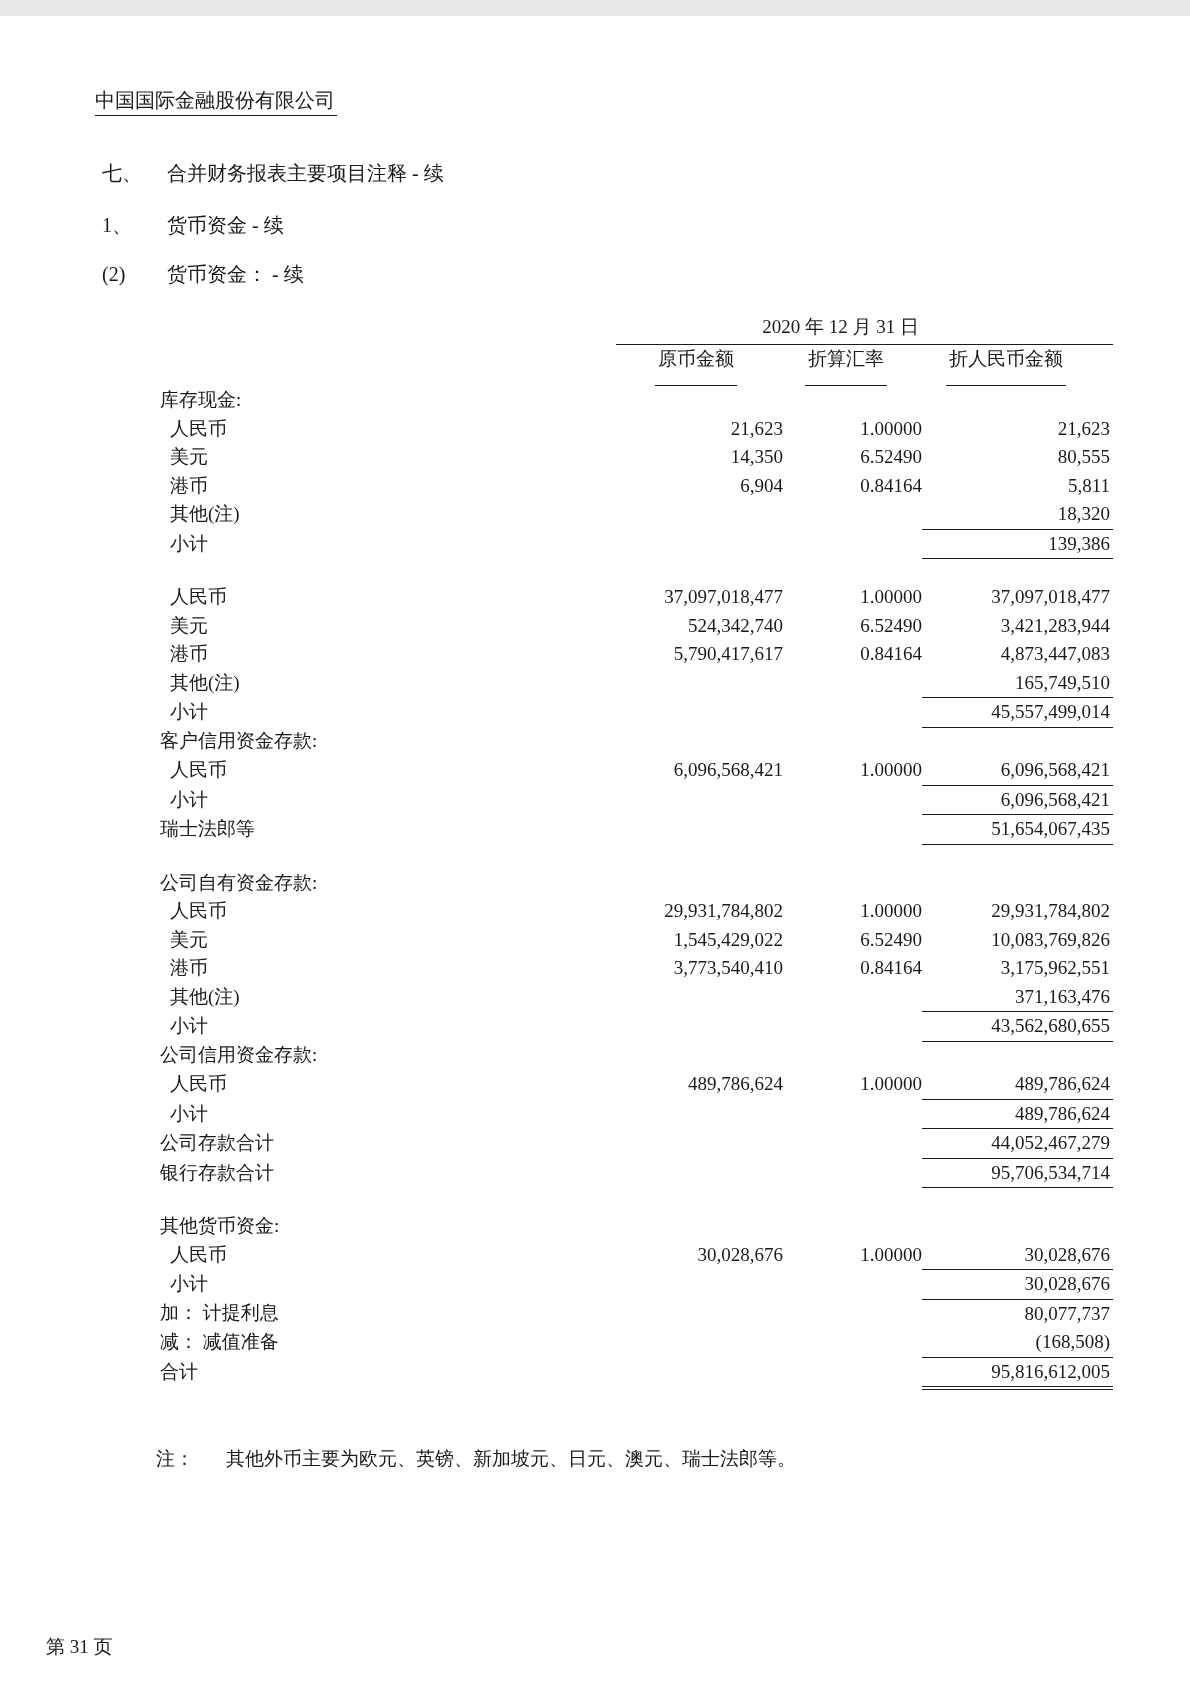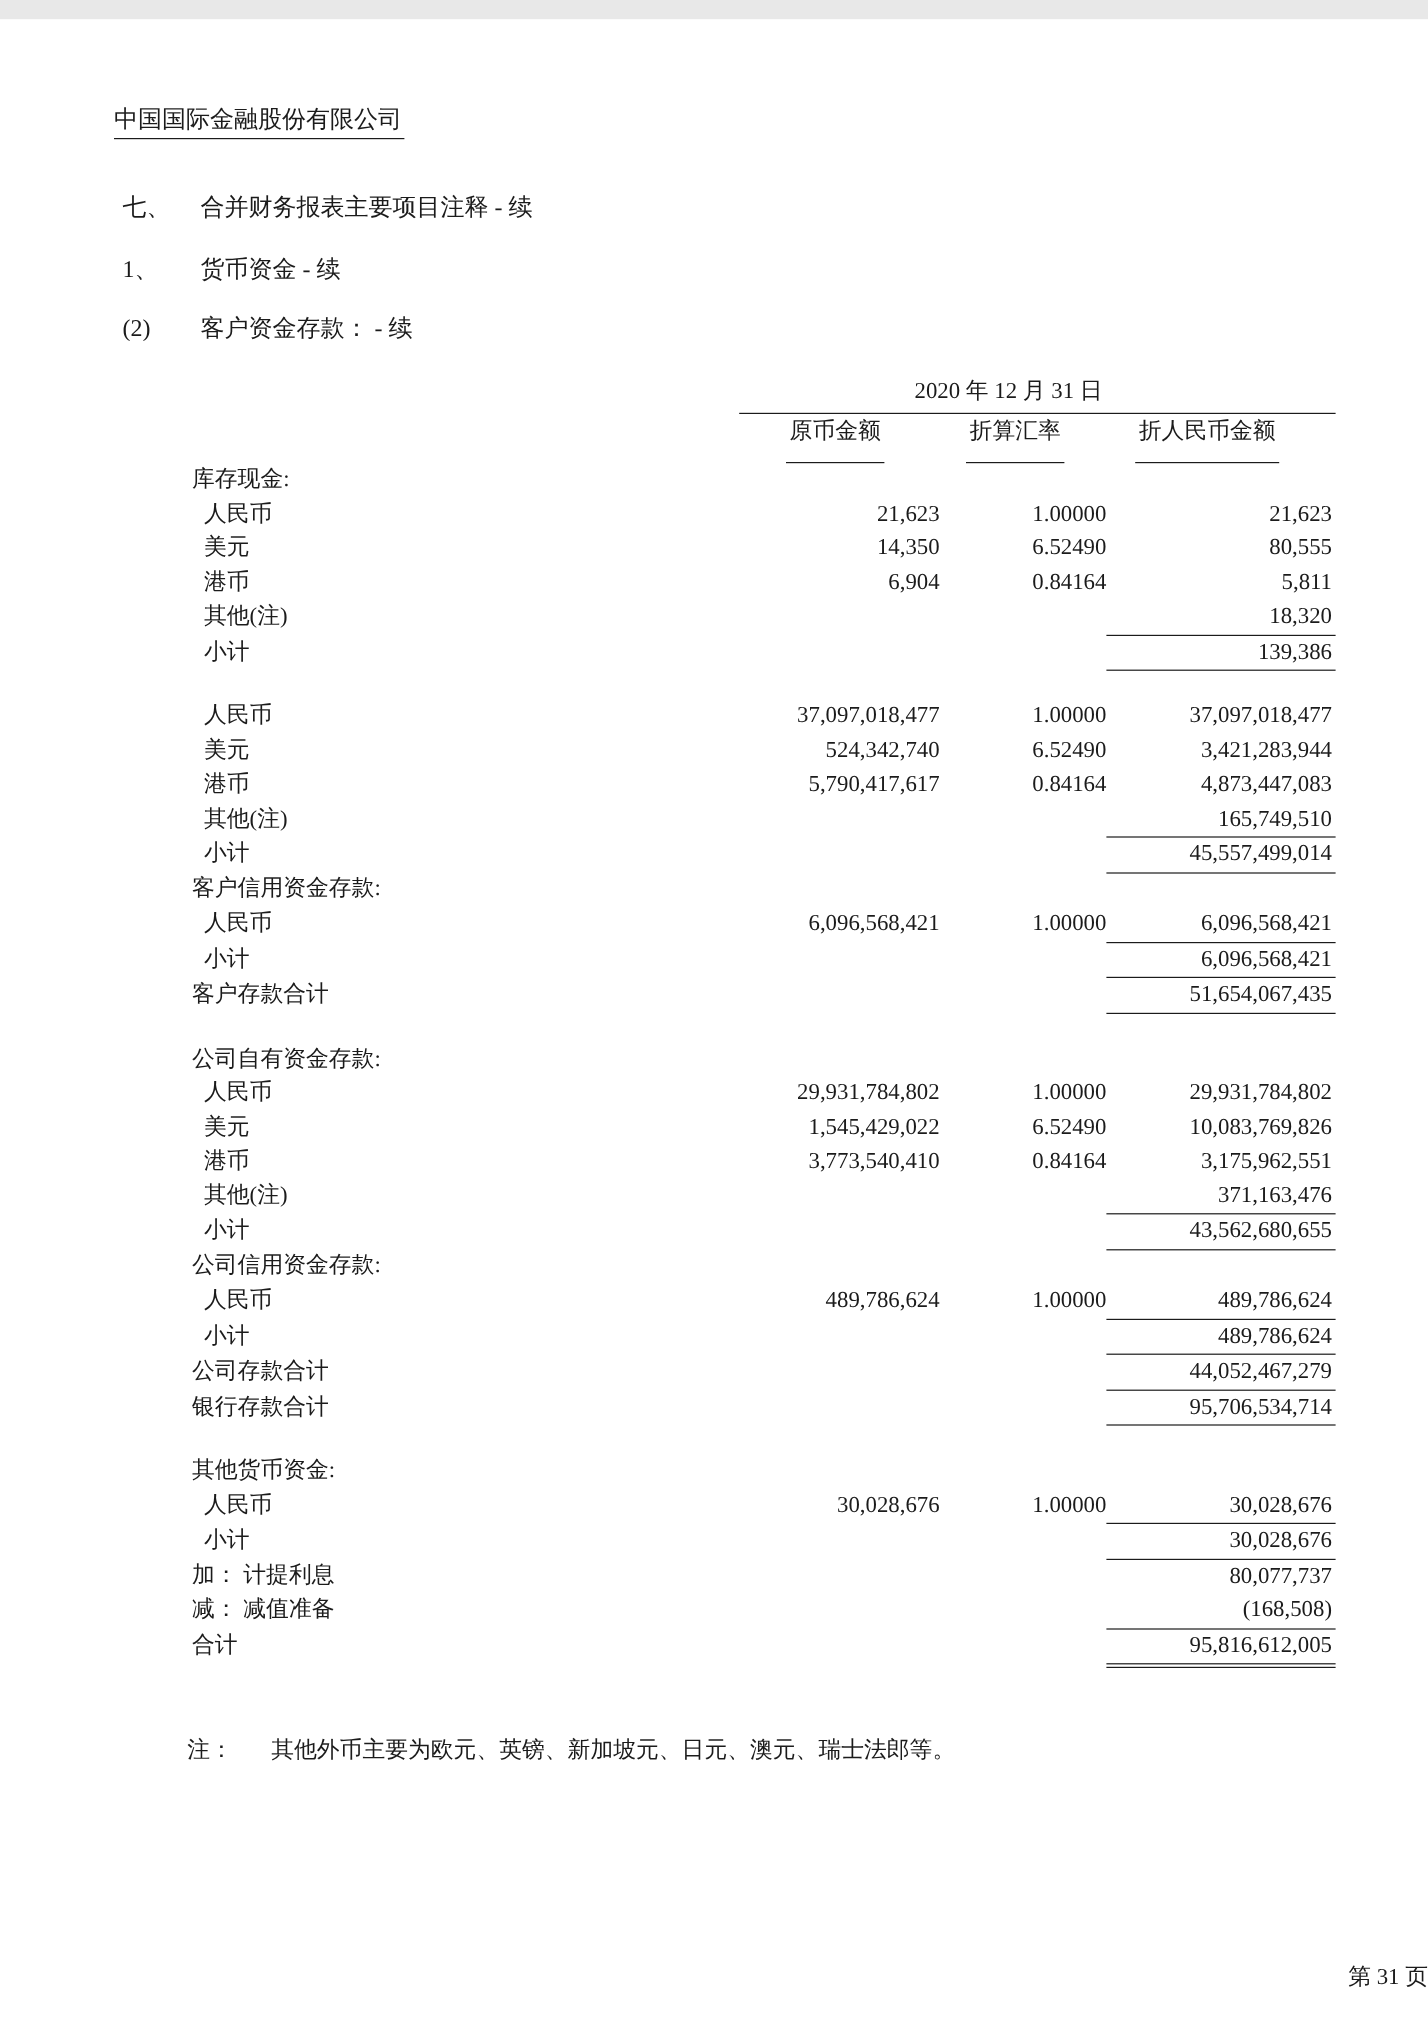--- a/index.html
+++ b/index.html
@@ -58,38 +58,38 @@
   tbody td.num{text-align:right;}
   tbody td.rmb{padding-right:3px;}
   tbody tr.spacer td{height:24px;line-height:24px;}
   tbody td.ul{border-bottom:1.5px solid #1b1b1b;}
   tbody td.dul{border-bottom:4px double #1b1b1b;}
   
   .note{position:absolute;left:156px;top:1430px;font-size:19px;line-height:26px;white-space:nowrap;}
   .note-label{display:inline-block;width:70px;}
   .footer{
     position:absolute;left:16px;right:0;top:1618px;
-    text-align:right;font-size:19px;padding-left:30px;
+    text-align:left;font-size:19px;padding-left:30px;
   }
 </style>
 </head>
 <body>
 
 <div class="page">
 
   <div class="company">中国国际金融股份有限公司</div>
 
   <div class="heading h1">
     <span class="hnum">七、</span><span>合并财务报表主要项目注释 - 续</span>
   </div>
   <div class="heading h2">
     <span class="hnum">1、</span><span>货币资金 - 续</span>
   </div>
   <div class="heading h3">
-    <span class="hnum">(2)</span><span>客户资金存款： - 续</span>
+    <span class="hnum">(2)</span><span>货币资金： - 续</span>
   </div>
 
   <table class="fin">
     <colgroup>
       <col class="c-label">
         <col class="c-orig">
         <col class="c-rate">
         <col class="c-rmb">
     </colgroup>
     <thead>
@@ -188,21 +188,21 @@
           <td class="num">1.00000</td>
           <td class="num rmb ul">6,096,568,421</td>
         </tr>
         <tr>
           <td class="label ind">小计</td>
           <td class="num"></td>
           <td class="num"></td>
           <td class="num rmb ul">6,096,568,421</td>
         </tr>
         <tr>
-          <td class="label">客户存款合计</td>
+          <td class="label">瑞士法郎等</td>
           <td class="num"></td>
           <td class="num"></td>
           <td class="num rmb ul">51,654,067,435</td>
         </tr>
         <tr class="spacer">
           <td colspan="4"></td>
         </tr>
         <tr>
           <td class="label">公司自有资金存款:</td>
           <td class="num"></td>

